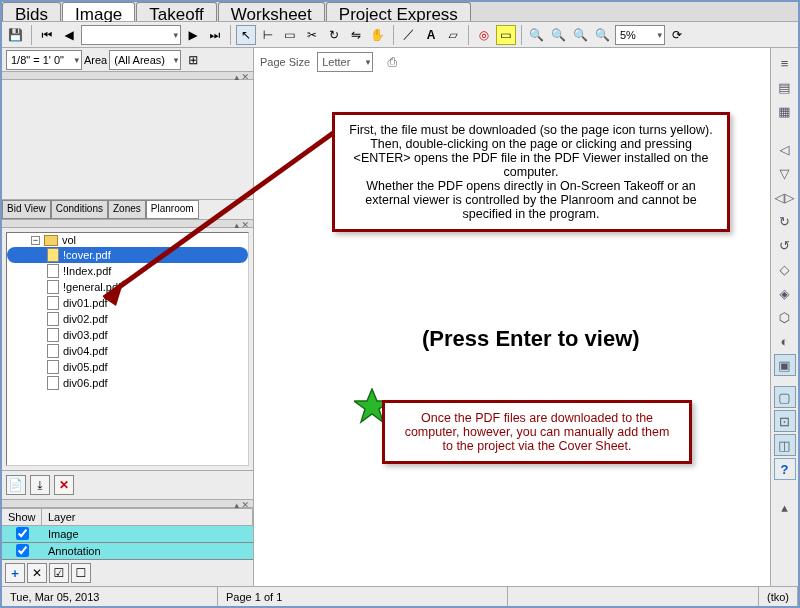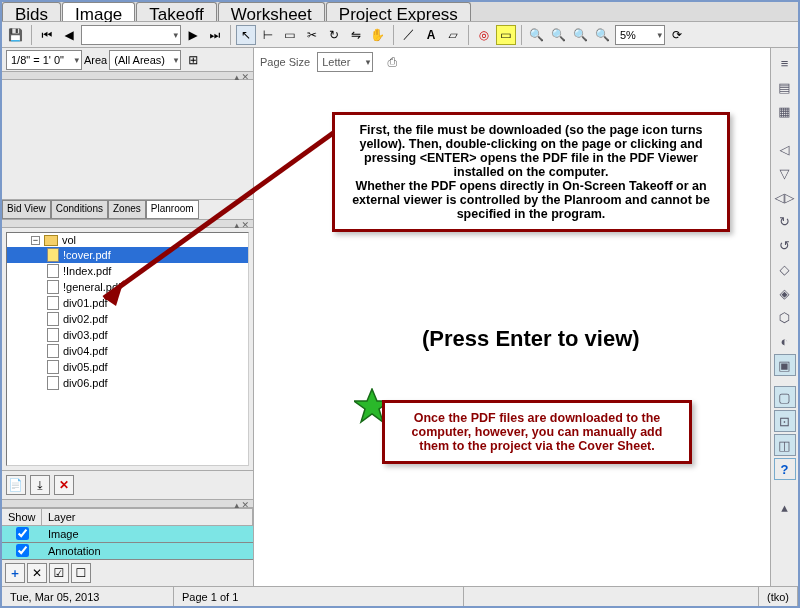--- a/index.html
+++ b/index.html
@@ -15,21 +15,21 @@
 .combo::after { content: "▾"; position: absolute; right: 2px; font-size: 9px; color: #555; }
 .main { flex: 1; display: flex; overflow: hidden; }
 .side { width: 252px; background: #ececec; border-right: 1px solid #aaa; display: flex; flex-direction: column; }
 .nav-row { display: flex; align-items: center; height: 24px; border-bottom: 1px solid #aaa; padding: 0 4px; gap: 2px; }
 .panel-head { height: 8px; background: #ddd; border-bottom: 1px solid #aaa; text-align: right; font-size: 9px; padding-right: 4px; color: #666; }
 .preview-area { height: 120px; background: #ececec; border-bottom: 1px solid #aaa; }
 .side-tabs { display: flex; height: 20px; border-bottom: 1px solid #aaa; }
 .side-tab { padding: 2px 4px; border: 1px solid #888; font-size: 10px; background: #ddd; cursor: pointer; }
 .side-tab.active { background: #fff; }
 .tree { flex: 1; background: #fff; border: 1px inset #ccc; margin: 4px; overflow: auto; font-size: 11px; }
-.tree-node { padding: 1px 4px 1px 40px; white-space: nowrap; cursor: pointer; display: flex; align-items: center; gap: 4px; }
+.tree-node { padding: 1px 4px 1px 40px; white-space: nowrap; cursor: pointer; display: flex; align-items: center; gap: 4px; border-radius: 8px; }
 .tree-node.selected { background: #2a6fd6; color: #fff; }
 .tree-folder { padding: 1px 4px 1px 24px; display: flex; align-items: center; gap: 4px; }
 .file-icon { width: 12px; height: 14px; border: 1px solid #888; background: #fff; display: inline-block; position: relative; }
 .file-icon.yellow { background: #ffe577; }
 .folder-icon { width: 14px; height: 11px; background: #f6d068; border: 1px solid #aa8822; display: inline-block; }
 .minus-box { width: 9px; height: 9px; border: 1px solid #888; display: inline-flex; align-items: center; justify-content: center; font-size: 9px; line-height: 1; }
 .side-btns { display: flex; gap: 4px; padding: 4px; border-top: 1px solid #aaa; border-bottom: 1px solid #aaa; }
 .small-btn { width: 20px; height: 20px; border: 1px solid #888; background: #f4f4f4; display: flex; align-items: center; justify-content: center; font-size: 12px; cursor: pointer; }
 .layers { border-top: 1px solid #aaa; }
 .layers-head { display: flex; background: #ececec; border-bottom: 1px solid #aaa; }
@@ -37,21 +37,21 @@
 .layer-row { display: flex; align-items: center; background: #7de5e5; border-bottom: 1px solid #888; }
 .layer-row .chk { width: 40px; text-align: center; }
 .layer-row .name { flex: 1; padding: 2px 6px; }
 .layer-btns { display: flex; gap: 2px; padding: 3px; background: #ececec; }
 .canvas { flex: 1; background: #fff; position: relative; }
 .right-tools { width: 28px; background: #ececec; border-left: 1px solid #aaa; display: flex; flex-direction: column; align-items: center; padding-top: 4px; gap: 2px; }
 .rt-btn { width: 22px; height: 22px; border: 1px solid transparent; display: flex; align-items: center; justify-content: center; font-size: 13px; cursor: pointer; color: #556; }
 .rt-btn.active { border-color: #89a; background: #cde4ee; }
 .status { height: 20px; background: #ececec; border-top: 1px solid #aaa; display: flex; align-items: center; font-size: 11px; }
 .status > div { padding: 0 8px; border-right: 1px solid #aaa; height: 100%; display: flex; align-items: center; }
-.callout { position: absolute; border: 3px solid #8b0000; background: #fff; padding: 8px 14px; font-family: Arial; font-weight: bold; text-align: center; font-size: 12.5px; box-shadow: 3px 3px 5px rgba(0,0,0,.25); }
+.callout { position: absolute; border: 3px solid #8b0000; background: #fff; padding: 8px 14px; font-family: Arial; font-weight: normal; text-align: center; font-size: 12.5px; box-shadow: 3px 3px 5px rgba(0,0,0,.25); }
 .press-enter { position: absolute; font-family: Arial; font-weight: bold; font-size: 22px; }
 svg { display: block; }
 </style>
 </head>
 <body>
 
 <div class="app">
   <div class="tabs">
     <div class="tab">Bids</div>
     <div class="tab active">Image</div>
@@ -237,18 +237,18 @@
       <div class="rt-btn active">▢</div>
       <div class="rt-btn active">⊡</div>
       <div class="rt-btn active">◫</div>
       <div class="rt-btn" style="border:1px solid #7ac;color:#05c;font-weight:bold">?</div>
       <div style="height:12px"></div>
       <div class="rt-btn">▴</div>
     </div>
   </div>
 
   <div class="status">
-    <div style="width:172px">Tue, Mar 05, 2013</div>
+    <div style="width:216px">Tue, Mar 05, 2013</div>
     <div style="width:290px">Page 1 of 1</div>
     <div style="flex:1"></div>
     <div>(tko)</div>
   </div>
 </div>
 
 </body></html>

